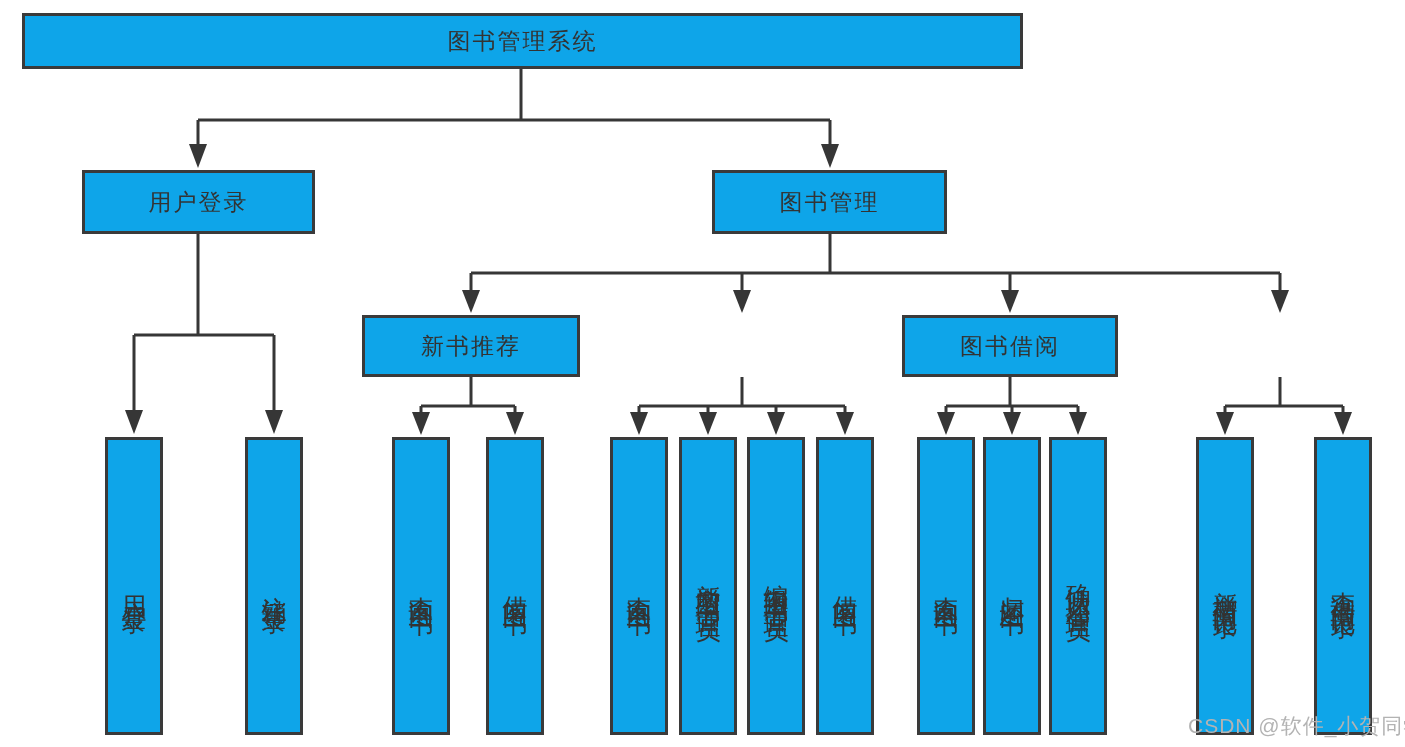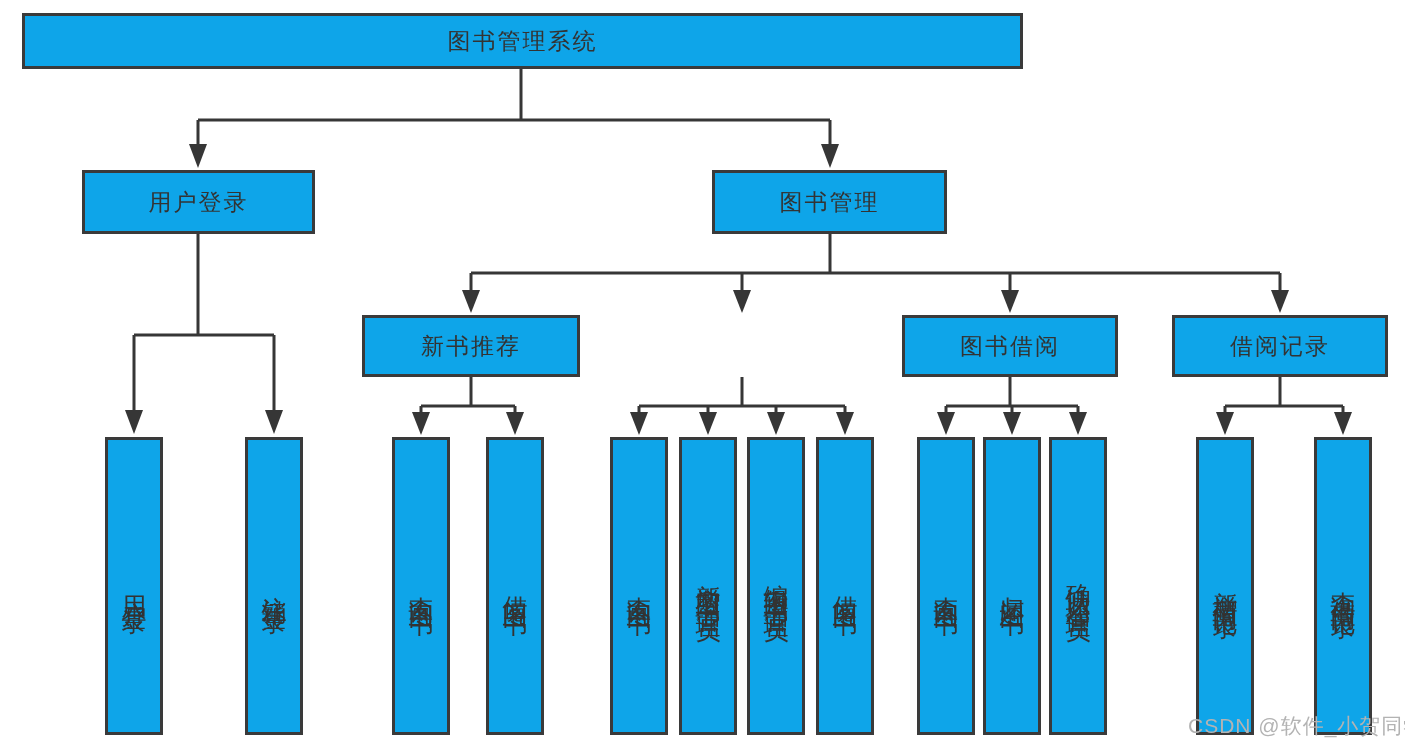--- a/index.html
+++ b/index.html
@@ -104,23 +104,20 @@
   <div class="node hbox" style="left:362px;top:315px;width:218px;height:62px">
     <span>新书推荐</span>
   </div>
 
   <div class="node hbox" style="left:712px;top:170px;width:235px;height:64px">
     <span>图书管理</span>
   </div>
   <div class="node hbox" style="left:902px;top:315px;width:216px;height:62px">
     <span>图书借阅</span>
   </div>
-  <div class="node hbox" style="left:1172px;top:315px;width:216px;height:62px">
-    <span>借阅记录</span>
-  </div>
 
   <div class="node vbox" style="left:105px">
     <span class="vtext">用户登录</span>
   </div>
   <div class="node vbox" style="left:245px">
     <span class="vtext">注销登录</span>
   </div>
 
   <div class="node vbox" style="left:392px">
     <span class="vtext">查询图书</span>

